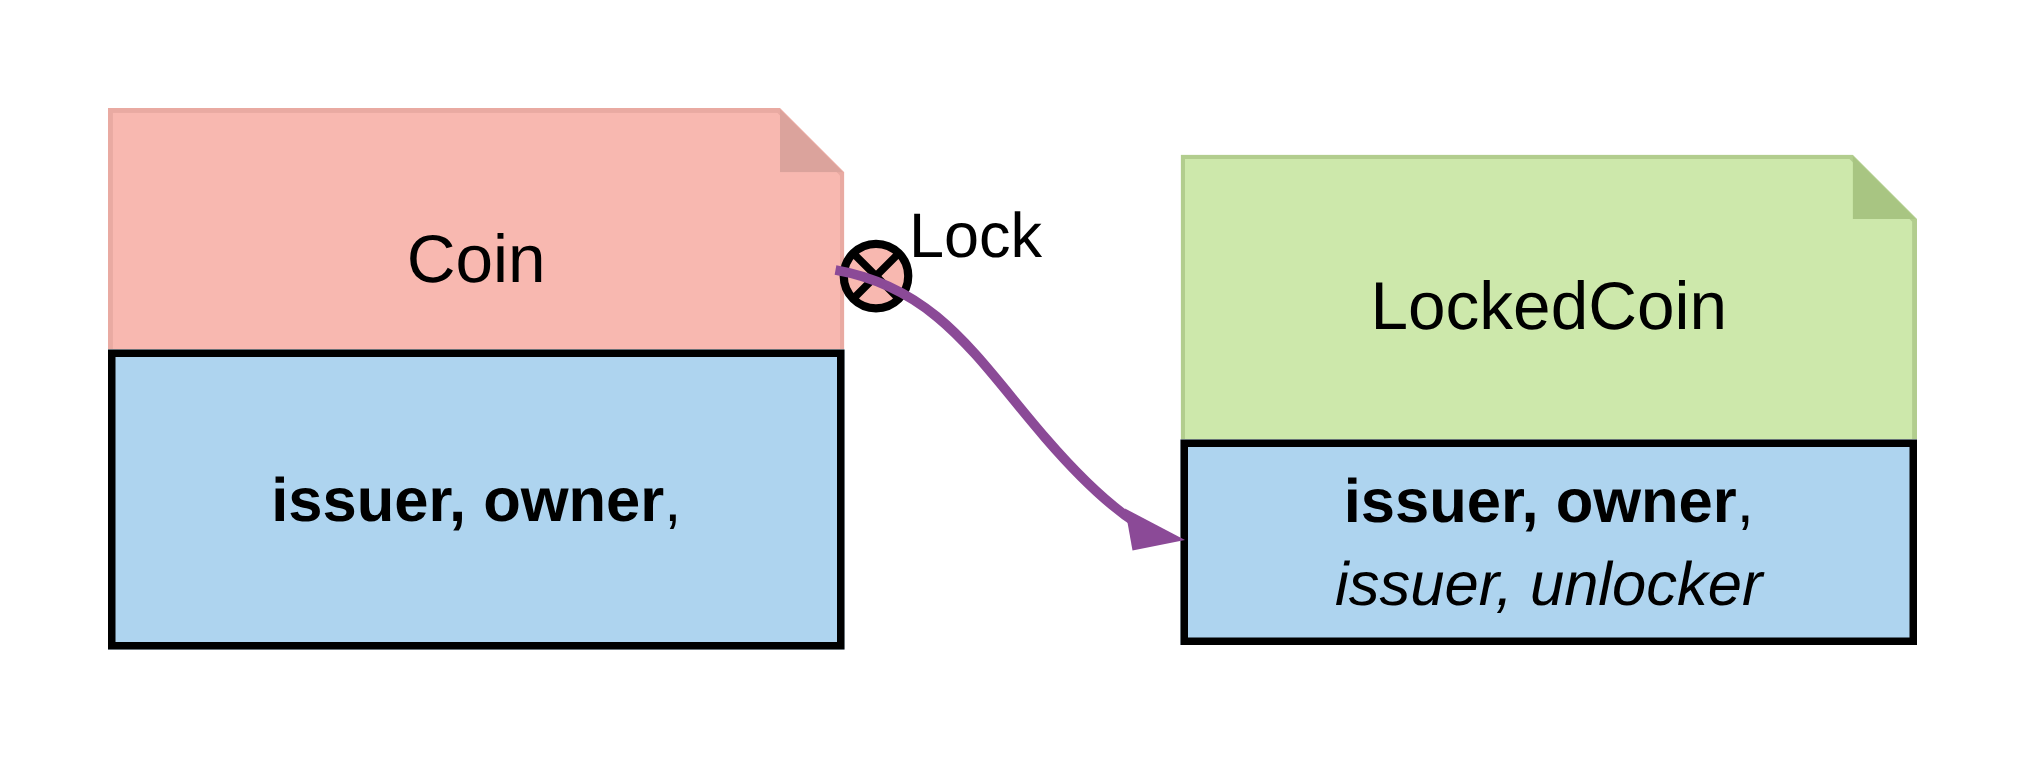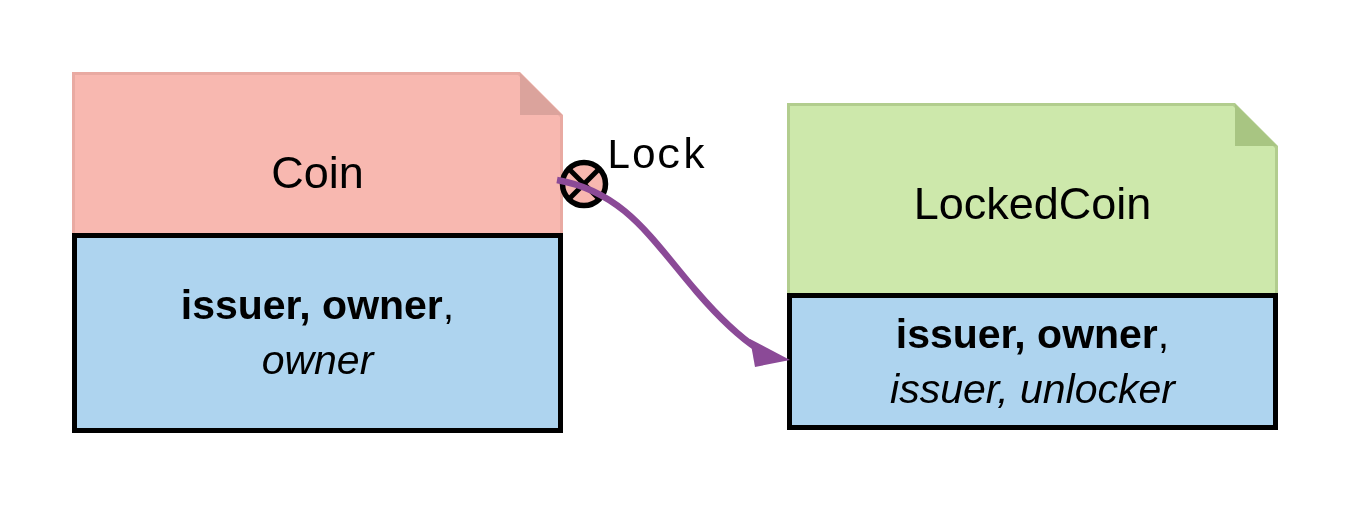--- a/index.html
+++ b/index.html
@@ -73,38 +73,36 @@
   .lock-circle-fill { fill: var(--pink); stroke: none; }
   .lock-circle-ring { fill: none; stroke: var(--black); stroke-width: 5.5px; }
   .lock-x-line      { stroke: var(--black); stroke-width: 5px; stroke-linecap: round; }
   .arrow-path       { fill: none; stroke: var(--purple); stroke-width: 6.5px; }
   .arrow-head       { fill: var(--purple); }
 
   .arrow-label {
     position: absolute; left: 606px; top: 134px;
     font-size: 42px; line-height: 46px; color: #000;
     white-space: nowrap;
-    font-family: Liberation Mono, monospace;
   }
 </style>
 </head>
 <body>
 
 <div id="canvas">
 
   <div>
     <div class="note-header coin-header">
       <div class="note-edge"></div>
       <div class="note-fill"></div>
       <div class="note-fold"></div>
       <div class="card-title">Coin</div>
     </div>
     <div class="fields-box coin-fields">
       <div><span class="fields-line-bold">issuer, owner</span><span class="fields-line-suffix">,</span></div>
-      <div class="fields-line-italic">owner</div>
     </div>
   </div>
 
   <div>
     <div class="note-header locked-header">
       <div class="note-edge"></div>
       <div class="note-fill"></div>
       <div class="note-fold"></div>
       <div class="card-title">LockedCoin</div>
     </div>

